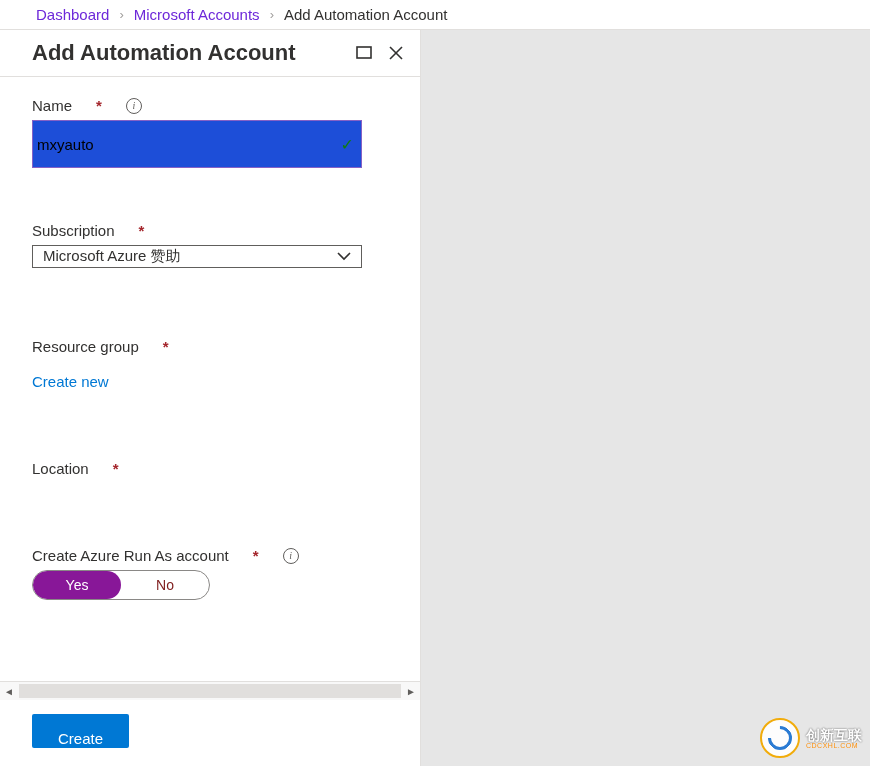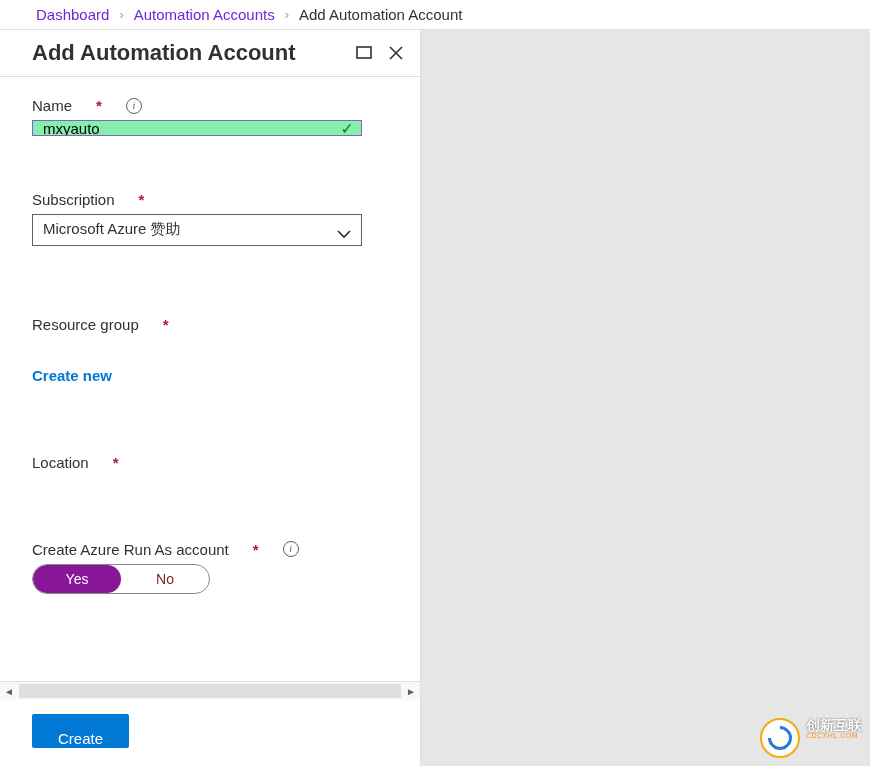--- a/index.html
+++ b/index.html
@@ -149,66 +149,66 @@
     line-height: 1;
   }
 
   .input-box {
     position: relative;
     width: 330px;
   }
   .input-box input[type="text"] {
     width: 100%;
     box-sizing: border-box;
-    height: 16px;
-    padding: 4px 30px 4px 10px;
+    height: 48px;
+    padding: 4px 30px 4px 4px;
     font-size: 15px;
     border: 1px solid #605e5c;
-    background: #86efac;
+    background: #1d4ed8;
     outline: none;
   }
   .input-box.validated input[type="text"] {
     border: 1px solid #8661c5;
   }
   .input-box .check {
     position: absolute;
     right: 8px;
     top: 50%;
     transform: translateY(-50%);
     color: #107c10;
     font-size: 16px;
   }
 
   .dropdown {
     position: relative;
     width: 330px;
-    height: 32px;
+    height: 23px;
     border: 1px solid #605e5c;
     background: #fff;
     display: flex;
     align-items: center;
     padding: 0 10px;
     box-sizing: border-box;
     cursor: pointer;
     font-size: 15px;
   }
   .dropdown .dd-value { flex: 1; }
   .dropdown .chevron {
     position: absolute;
     right: 10px;
     bottom: 3px;
   }
   .chevron svg { width: 14px; height: 10px; stroke: #323130; stroke-width: 1.6; fill: none; }
 
   .link-btn {
     color: #0078d4;
-    font-weight: 700;
-    font-size: 15px;
-    cursor: pointer;
-    margin-top: 28px;
+    font-weight: 400;
+    font-size: 15px;
+    cursor: pointer;
+    margin-top: 12px;
     display: inline-block;
   }
 
   .toggle-pill {
     display: inline-flex;
     width: 176px;
     height: 28px;
     border: 1px solid #8a8886;
     border-radius: 16px;
     overflow: hidden;
@@ -241,21 +241,21 @@
     font-size: 15px;
     cursor: pointer;
     border-radius: 2px;
   }
 
   .watermark {
     position: absolute;
     right: 8px;
     bottom: 8px;
     display: flex;
-    align-items: flex-start;
+    align-items: center;
     gap: 6px;
     opacity: 0.95;
   }
   .wm-circle {
     width: 36px;
     height: 36px;
     border-radius: 50%;
     background: #fff;
     border: 2px solid #f2a900;
     display: flex;
@@ -271,21 +271,21 @@
   .wm-text { display:flex; flex-direction:column; line-height:1; }
   .wm-text .l1 { color:#fff; font-weight:700; font-size:14px; text-shadow:0 0 2px #444;}
   .wm-text .l2 { color:#ff8c00; font-size:7px; letter-spacing:0.5px;}
 </style>
 </head>
 <body>
 
 <div class="breadcrumb">
   <span class="link">Dashboard</span>
   <span class="sep">›</span>
-  <span class="link">Automation Accounts</span>
+  <span class="link">Microsoft Accounts</span>
   <span class="sep">›</span>
   <span class="current">Add Automation Account</span>
 </div>
 
 <div class="app-frame">
   <div class="blade">
 
     <div class="blade-header">
       <div class="blade-title">Add Automation Account</div>
       <span class="hdr-icon">

